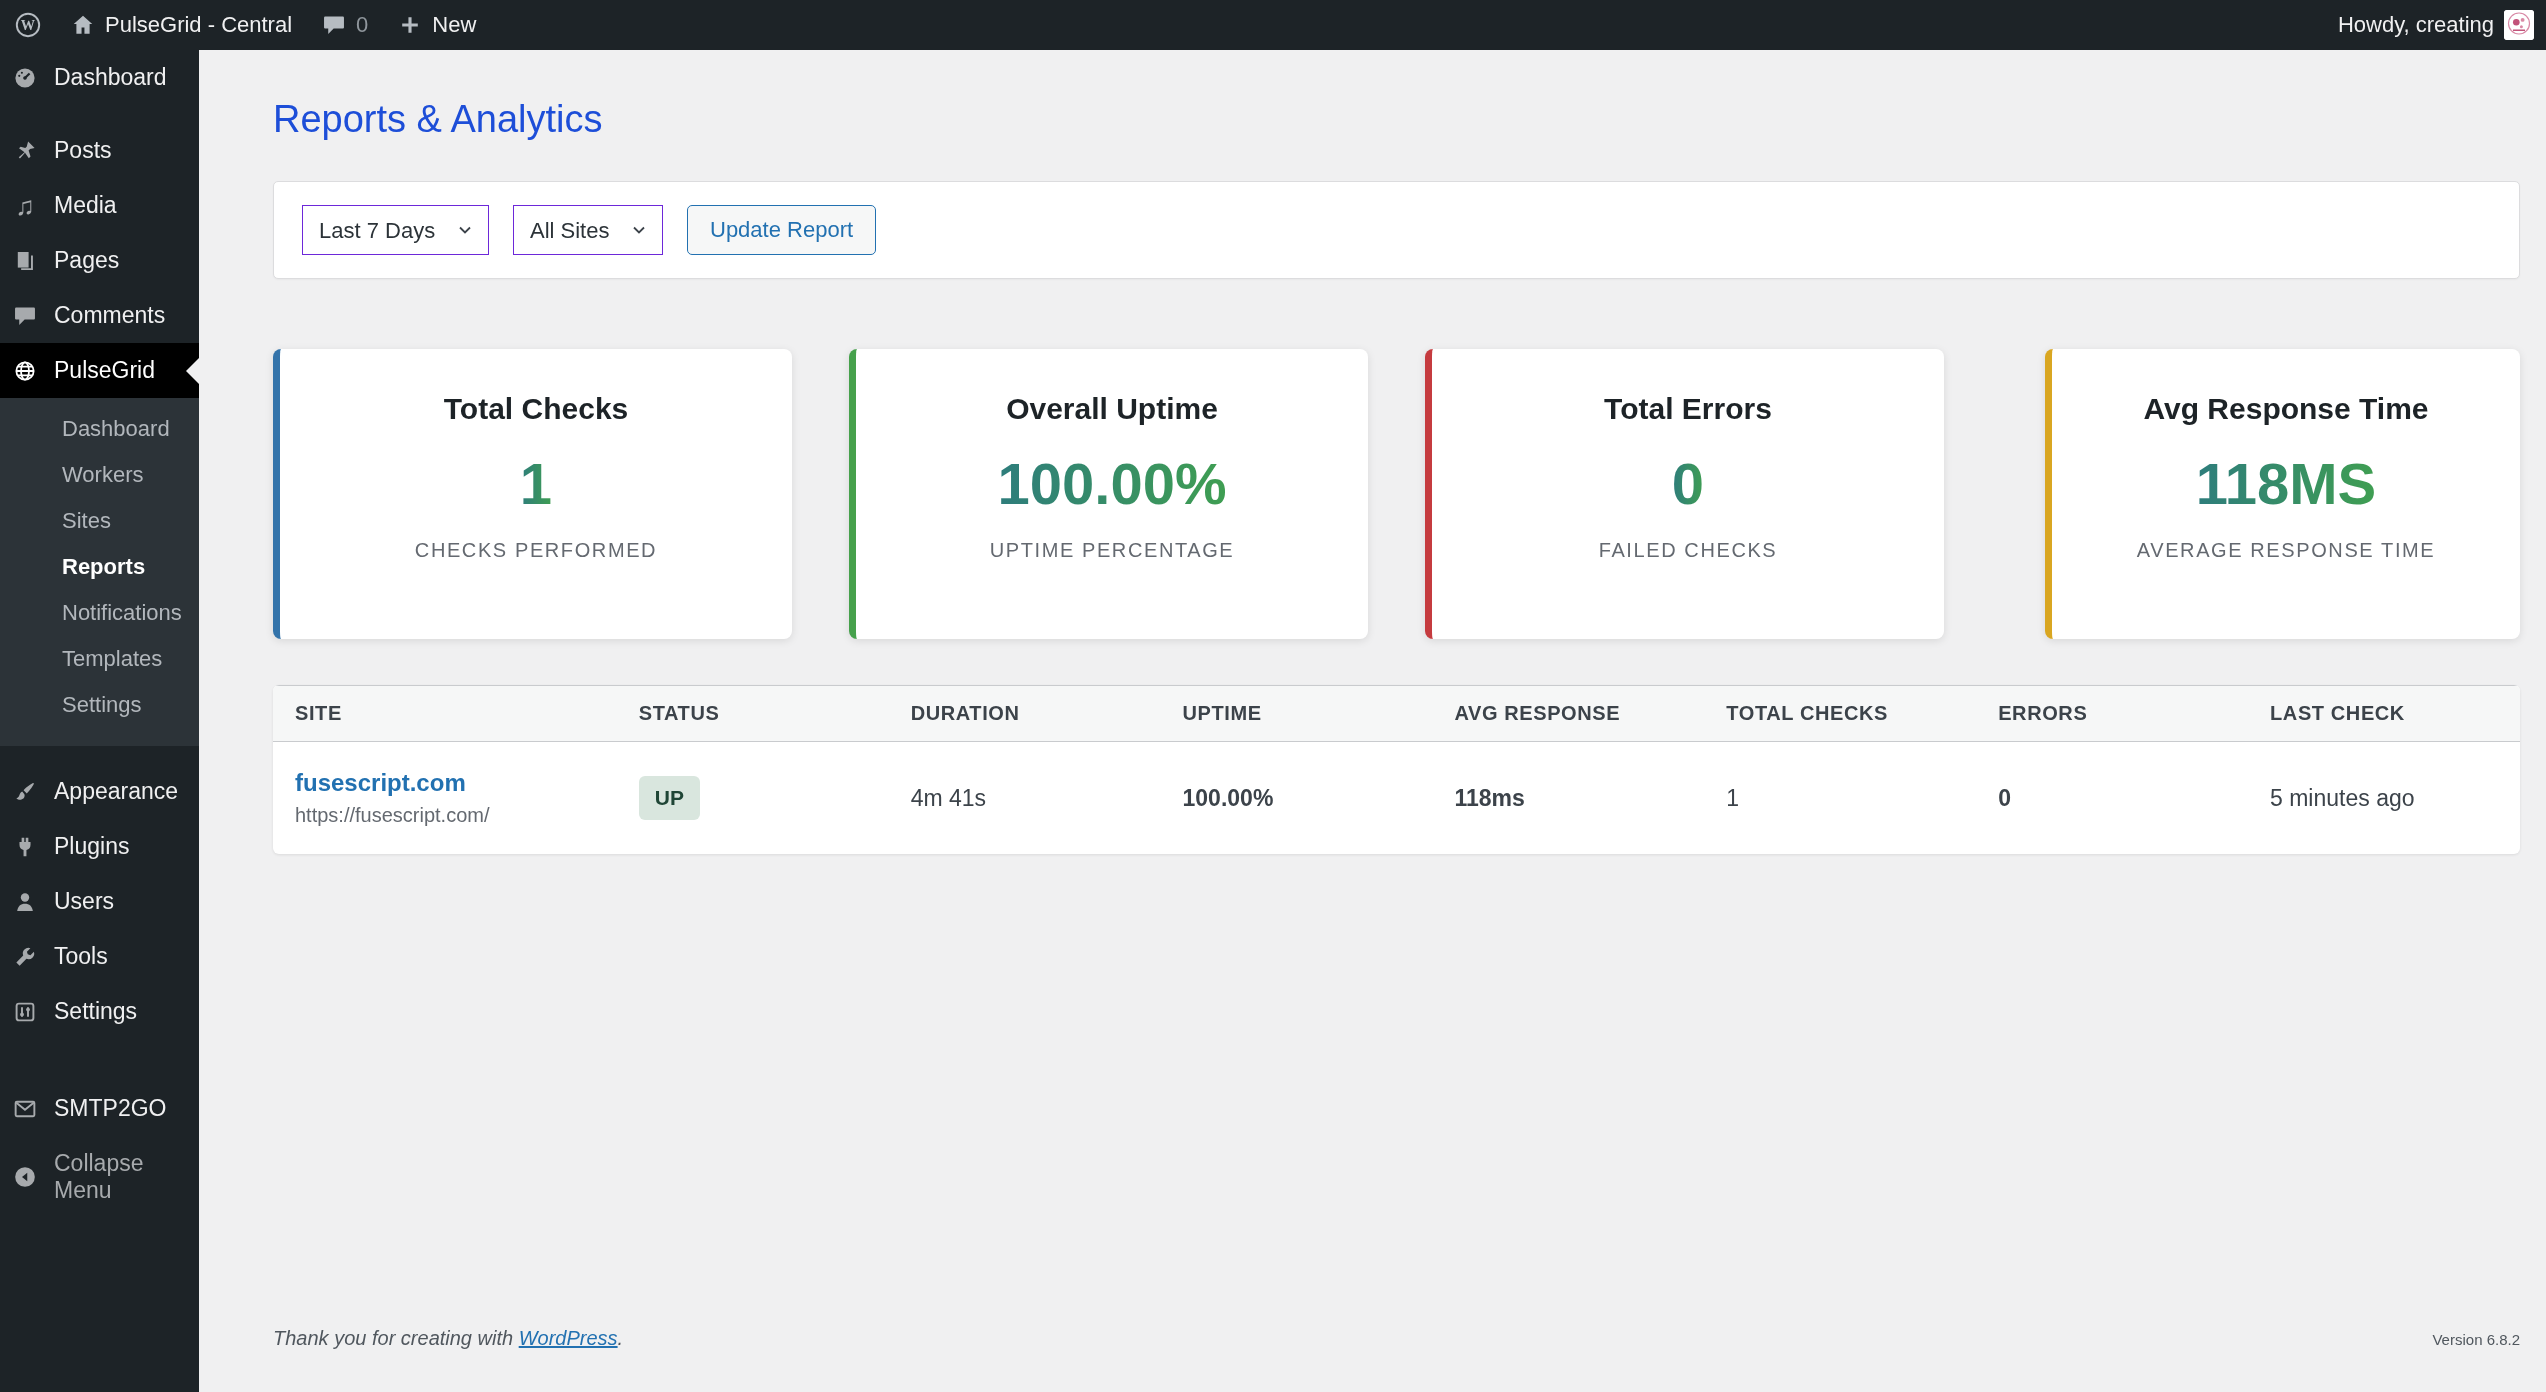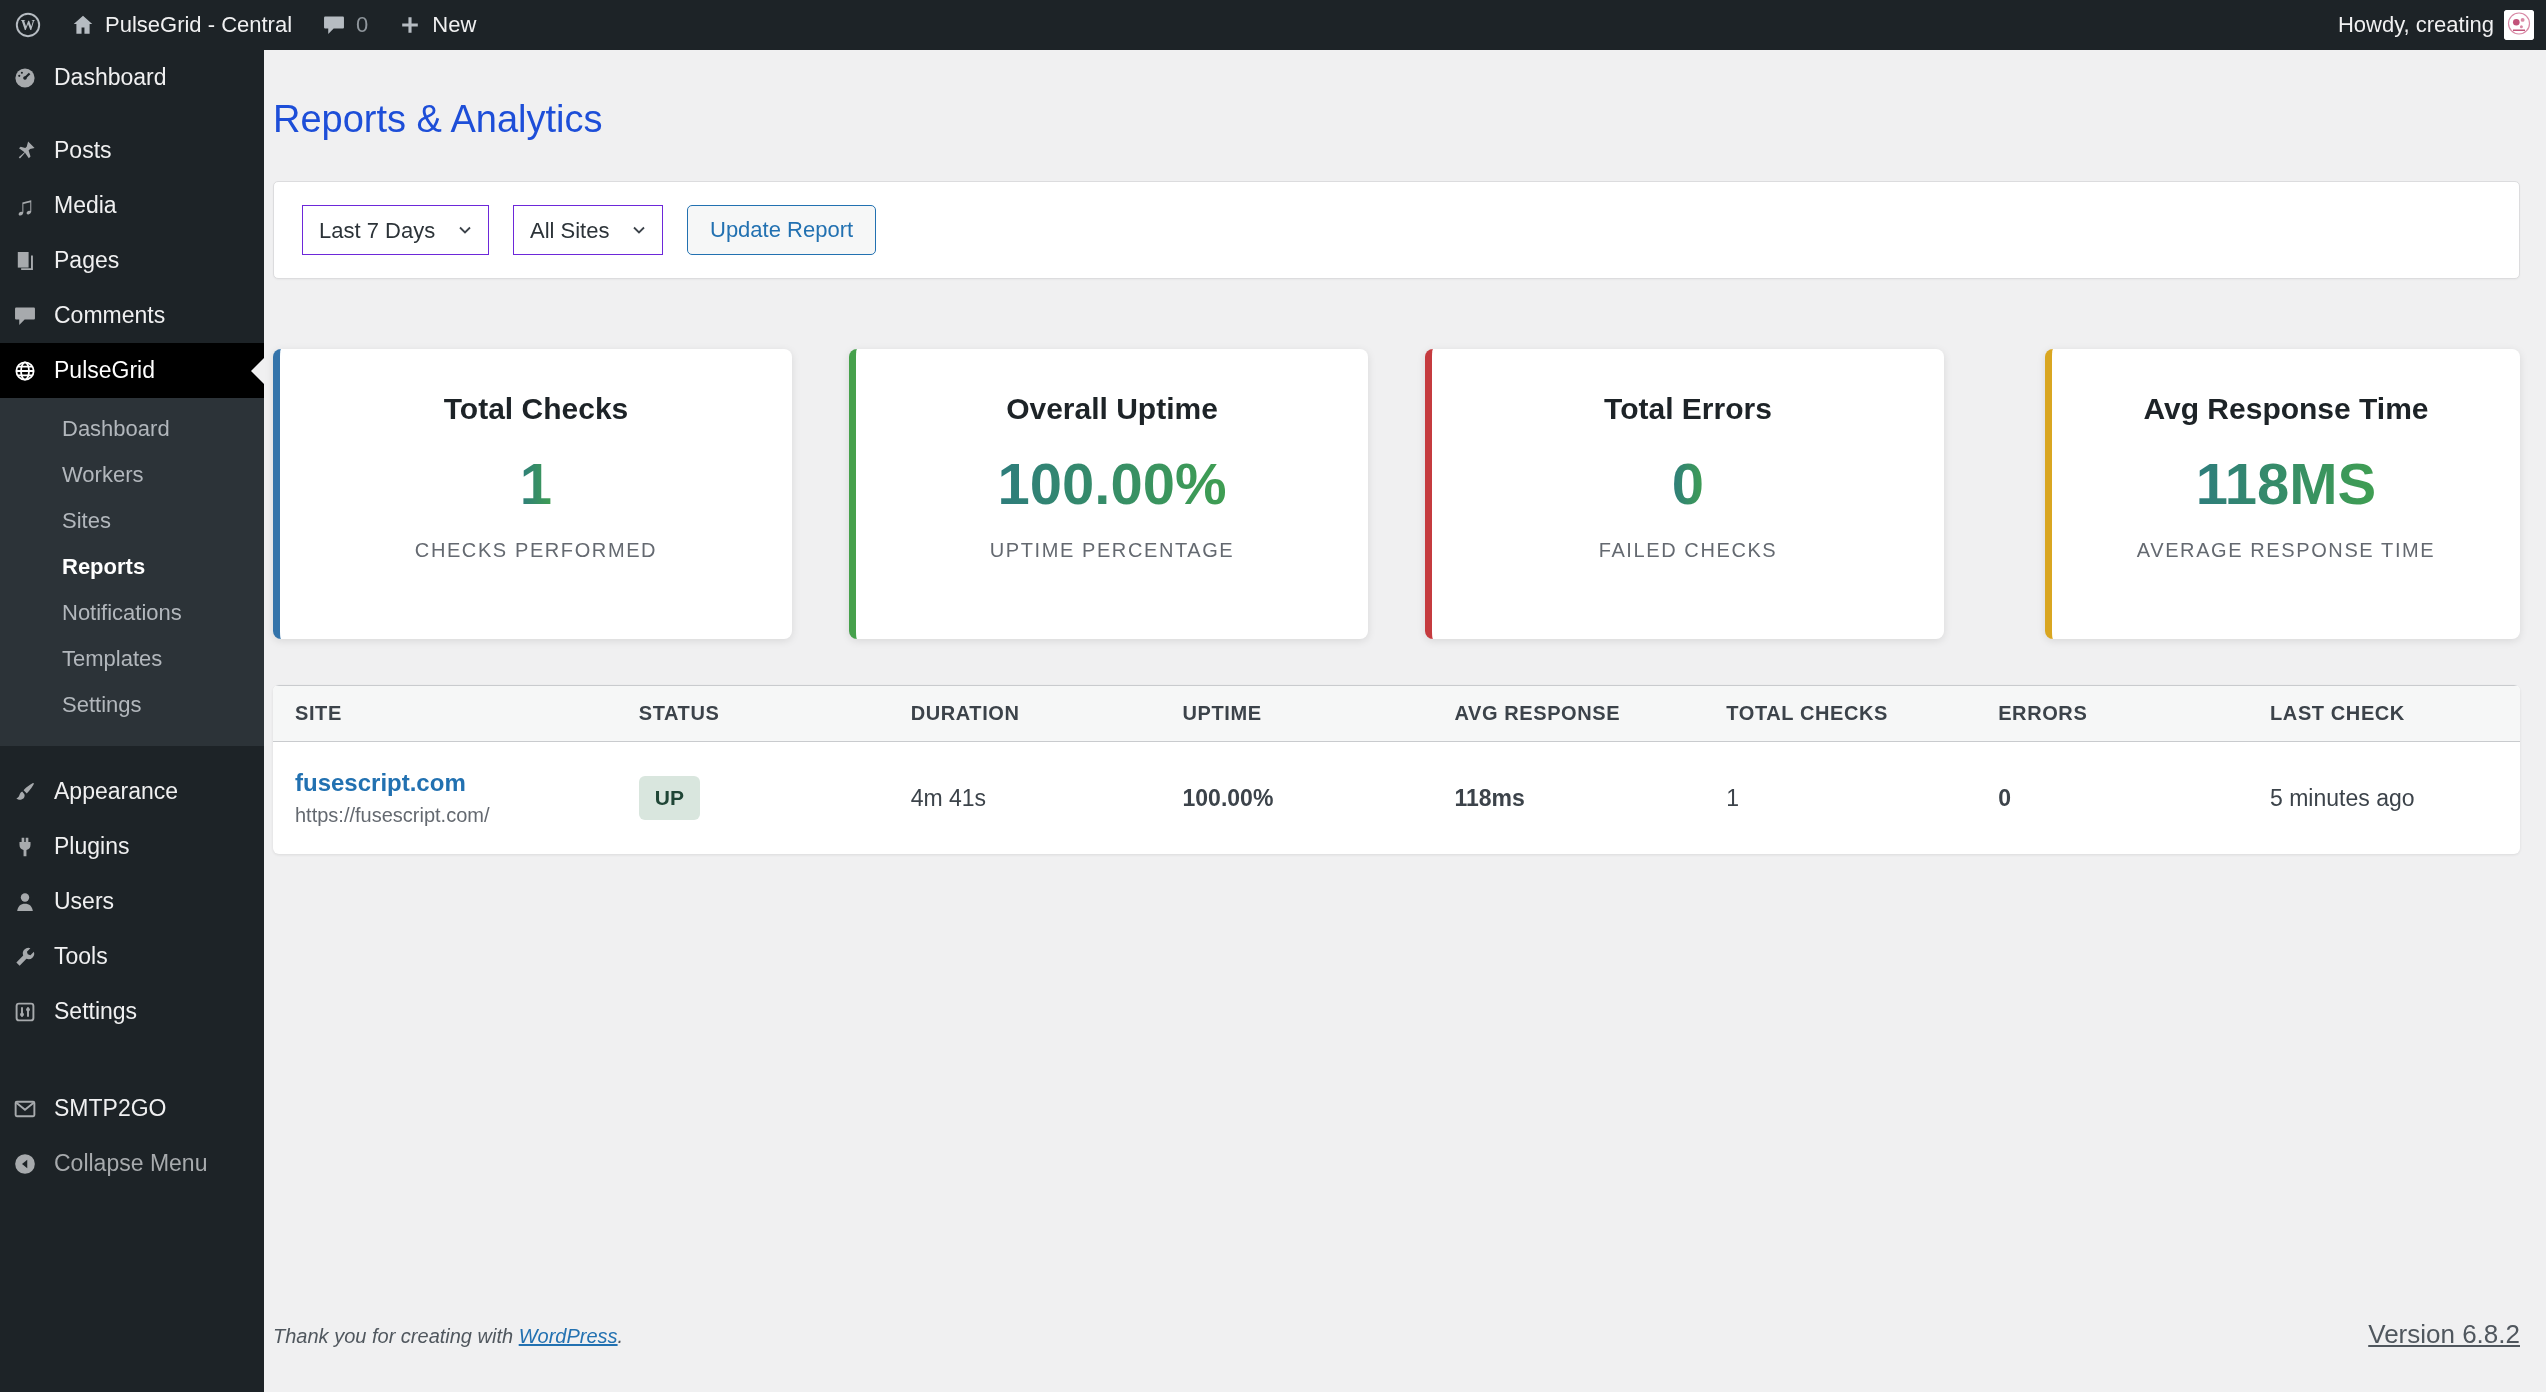--- a/index.html
+++ b/index.html
@@ -18,21 +18,21 @@
     display:flex; align-items:center; font-size:22px; z-index:5;
   }
   .ab-item { display:flex; align-items:center; gap:10px; padding:0 15px; height:100%; cursor:pointer; }
   .ab-icon { color:#b6bcc2; }
   .ab-right { margin-left:auto; display:flex; align-items:center; gap:12px; padding-right:8px; }
   .ab-count { color:#8f969c; }
   .avatar { width:30px; height:30px; border-radius:3px; overflow:hidden; background:#fff; }
 
   
   #sidebar {
-    position:absolute; top:50px; left:0; bottom:0; width:264px;
+    position:absolute; top:50px; left:0; bottom:0; width:199px;
     background:#1d2327; color:#f0f0f1; font-size:23px;
   }
   .menu-item {
     display:flex; align-items:center; gap:17px;
     padding:14px 14px 14px 13px; cursor:pointer; position:relative;
   }
   .menu-item .mi-icon { color:#a7aaad; width:24px; }
   .spacer-sm { height:18px; }
   .spacer-lg { height:42px; }
   .menu-item.active-parent { background:#000000; color:#fff; }
@@ -132,21 +132,21 @@
   .btn-outline.small { height:46px; padding:0 18px; font-size:21px; background:#fff; }
   .errors-body { padding:40px 30px 44px; font-size:23px; color:#3c434a; }
 
   
   #footer {
     margin-top:auto; display:flex; justify-content:space-between; align-items:baseline;
     padding:20px 0 16px;
   }
   .footer-left { font-style:italic; color:#50575e; font-size:20px; }
   .footer-left a { color:#2271b1; cursor:pointer; }
-  .footer-right { color:#50575e; font-size:26px;text-decoration:underline; }
+  .footer-right { color:#50575e; font-size:15px; }
 </style>
 </head>
 <body>
 
 <div id="adminbar">
   <div class="ab-item">
     <span class="ab-icon">
       <svg width="26" height="26" viewBox="0 0 20 20" fill="currentColor">
         <circle cx="10" cy="10" r="8.6" fill="none" stroke="currentColor" stroke-width="1.5"></circle>
         <text x="10" y="14" text-anchor="middle" font-size="11" font-weight="bold" fill="currentColor" font-family="Liberation Serif, serif">W</text>

